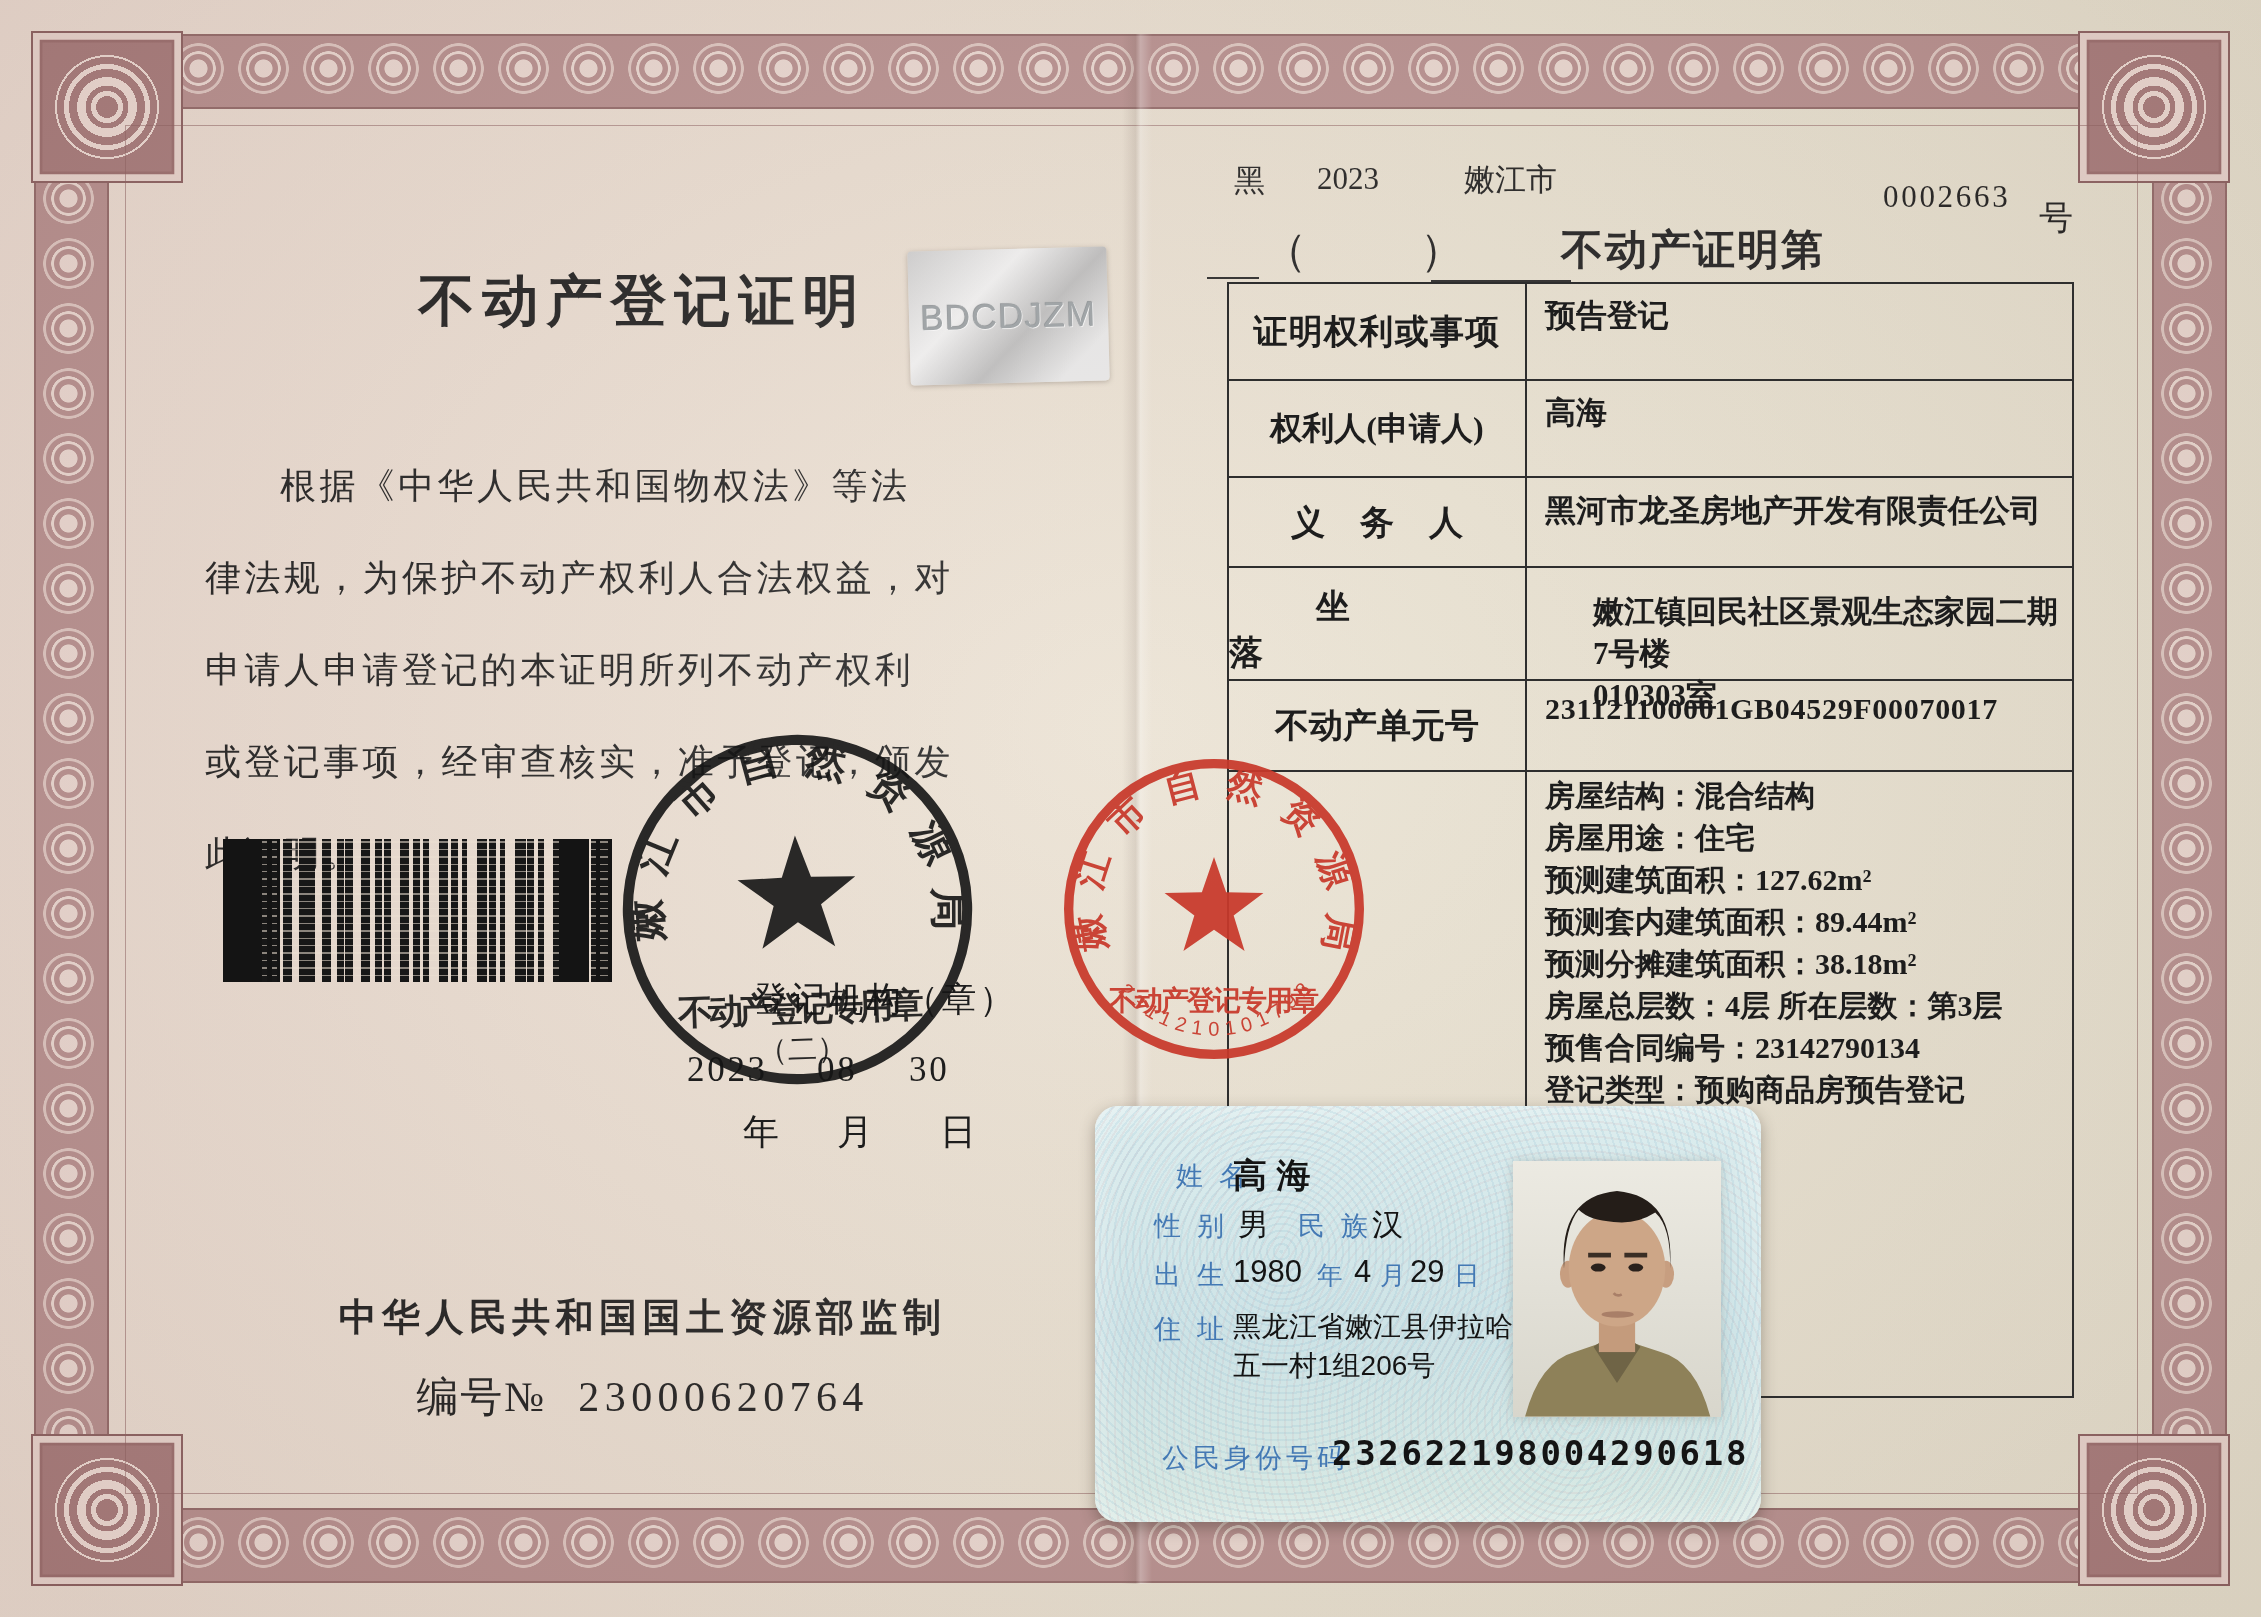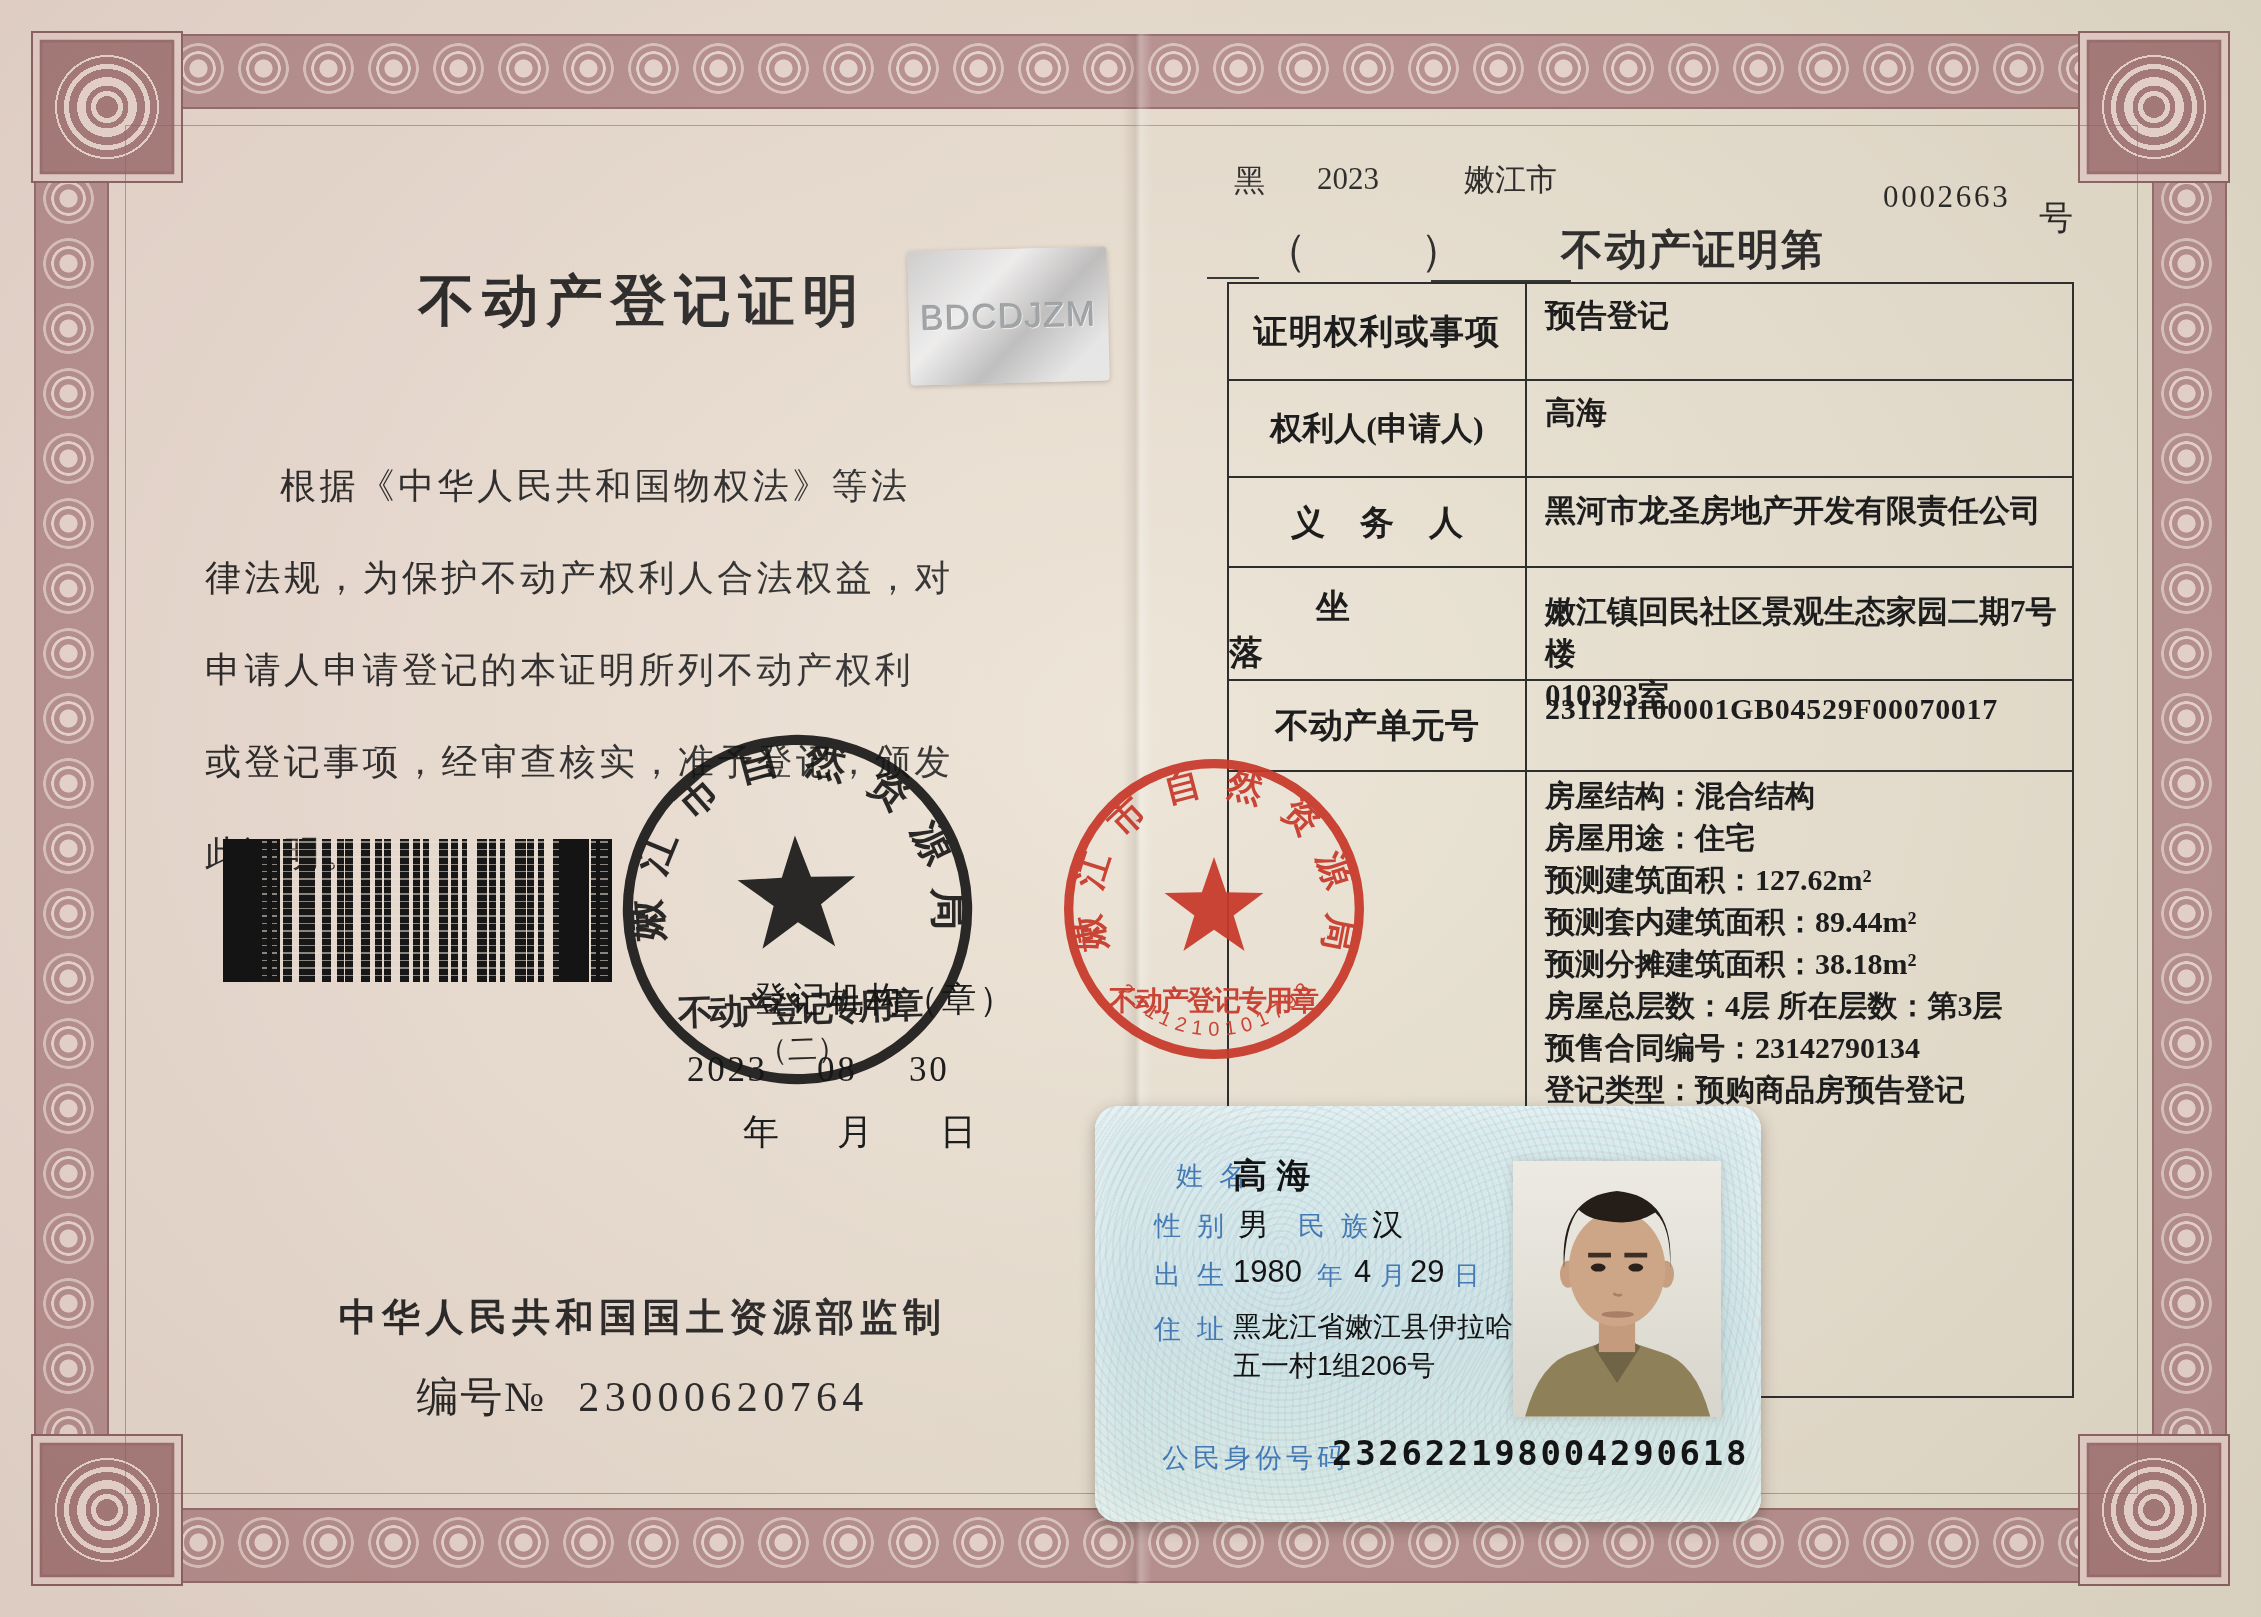--- a/index.html
+++ b/index.html
@@ -65,21 +65,21 @@
         border:2px solid #2e2e2e;box-sizing:border-box;z-index:2;font-weight:bold;}
   .cert-table .coldiv{position:absolute;left:296px;top:0;bottom:0;width:0;border-left:2px solid #2e2e2e;}
   .trow{position:absolute;left:0;width:100%;box-sizing:border-box;border-bottom:2px solid #2e2e2e;display:flex;}
   .trow:last-child{border-bottom:none;}
   .tlabel{width:296px;flex:0 0 296px;display:flex;align-items:center;justify-content:center;
         font-size:34px;box-sizing:border-box;}
   .tvalue{flex:1;padding:10.8px 6.7px 0 20px;font-size:31px;box-sizing:border-box;}
   .r1{top:0;height:97px;}   .r1 .tlabel{letter-spacing:1.3px;}
   .r2{top:97px;height:97px;} .r2 .tlabel{font-size:32px;}
   .r3{top:195px;height:89px;} .r3 .tlabel{letter-spacing:35px;text-indent:35px;}
-  .r4{top:296px;height:101px;} .r4 .tlabel{letter-spacing:87px;text-indent:87px;}
+  .r4{top:296px;height:101px;gap:48px;} .r4 .tlabel{letter-spacing:87px;text-indent:87px;}
   .r5{top:397px;height:91px;} .r5 .tvalue{font-size:30px;letter-spacing:0.7px;}
   .r6{top:487px;height:627px;} .r6 .tlabel{align-items:flex-start;padding-top:377px;letter-spacing:101px;text-indent:101px;}
   .r6 .tvalue{font-size:30px;line-height:42px;padding-top:4px;}
   
   .idcard{position:absolute;left:1095px;top:1106px;width:666px;height:416px;border-radius:23px;z-index:6;
         background:linear-gradient(180deg,#dcedee,#cde3e6 55%,#d8e9e3);
         box-shadow:0 5.4px 15px rgba(60,50,40,.38),inset 0 0 40px rgba(255,255,255,.5);
         font-family:"Liberation Sans","DejaVu Sans",sans-serif;}
   .idcard::before{content:"";position:absolute;inset:0;border-radius:23px;
         background-image:repeating-radial-gradient(circle at 28% 35%,rgba(110,170,200,.13) 0 2px,transparent 2px 6.7px),

